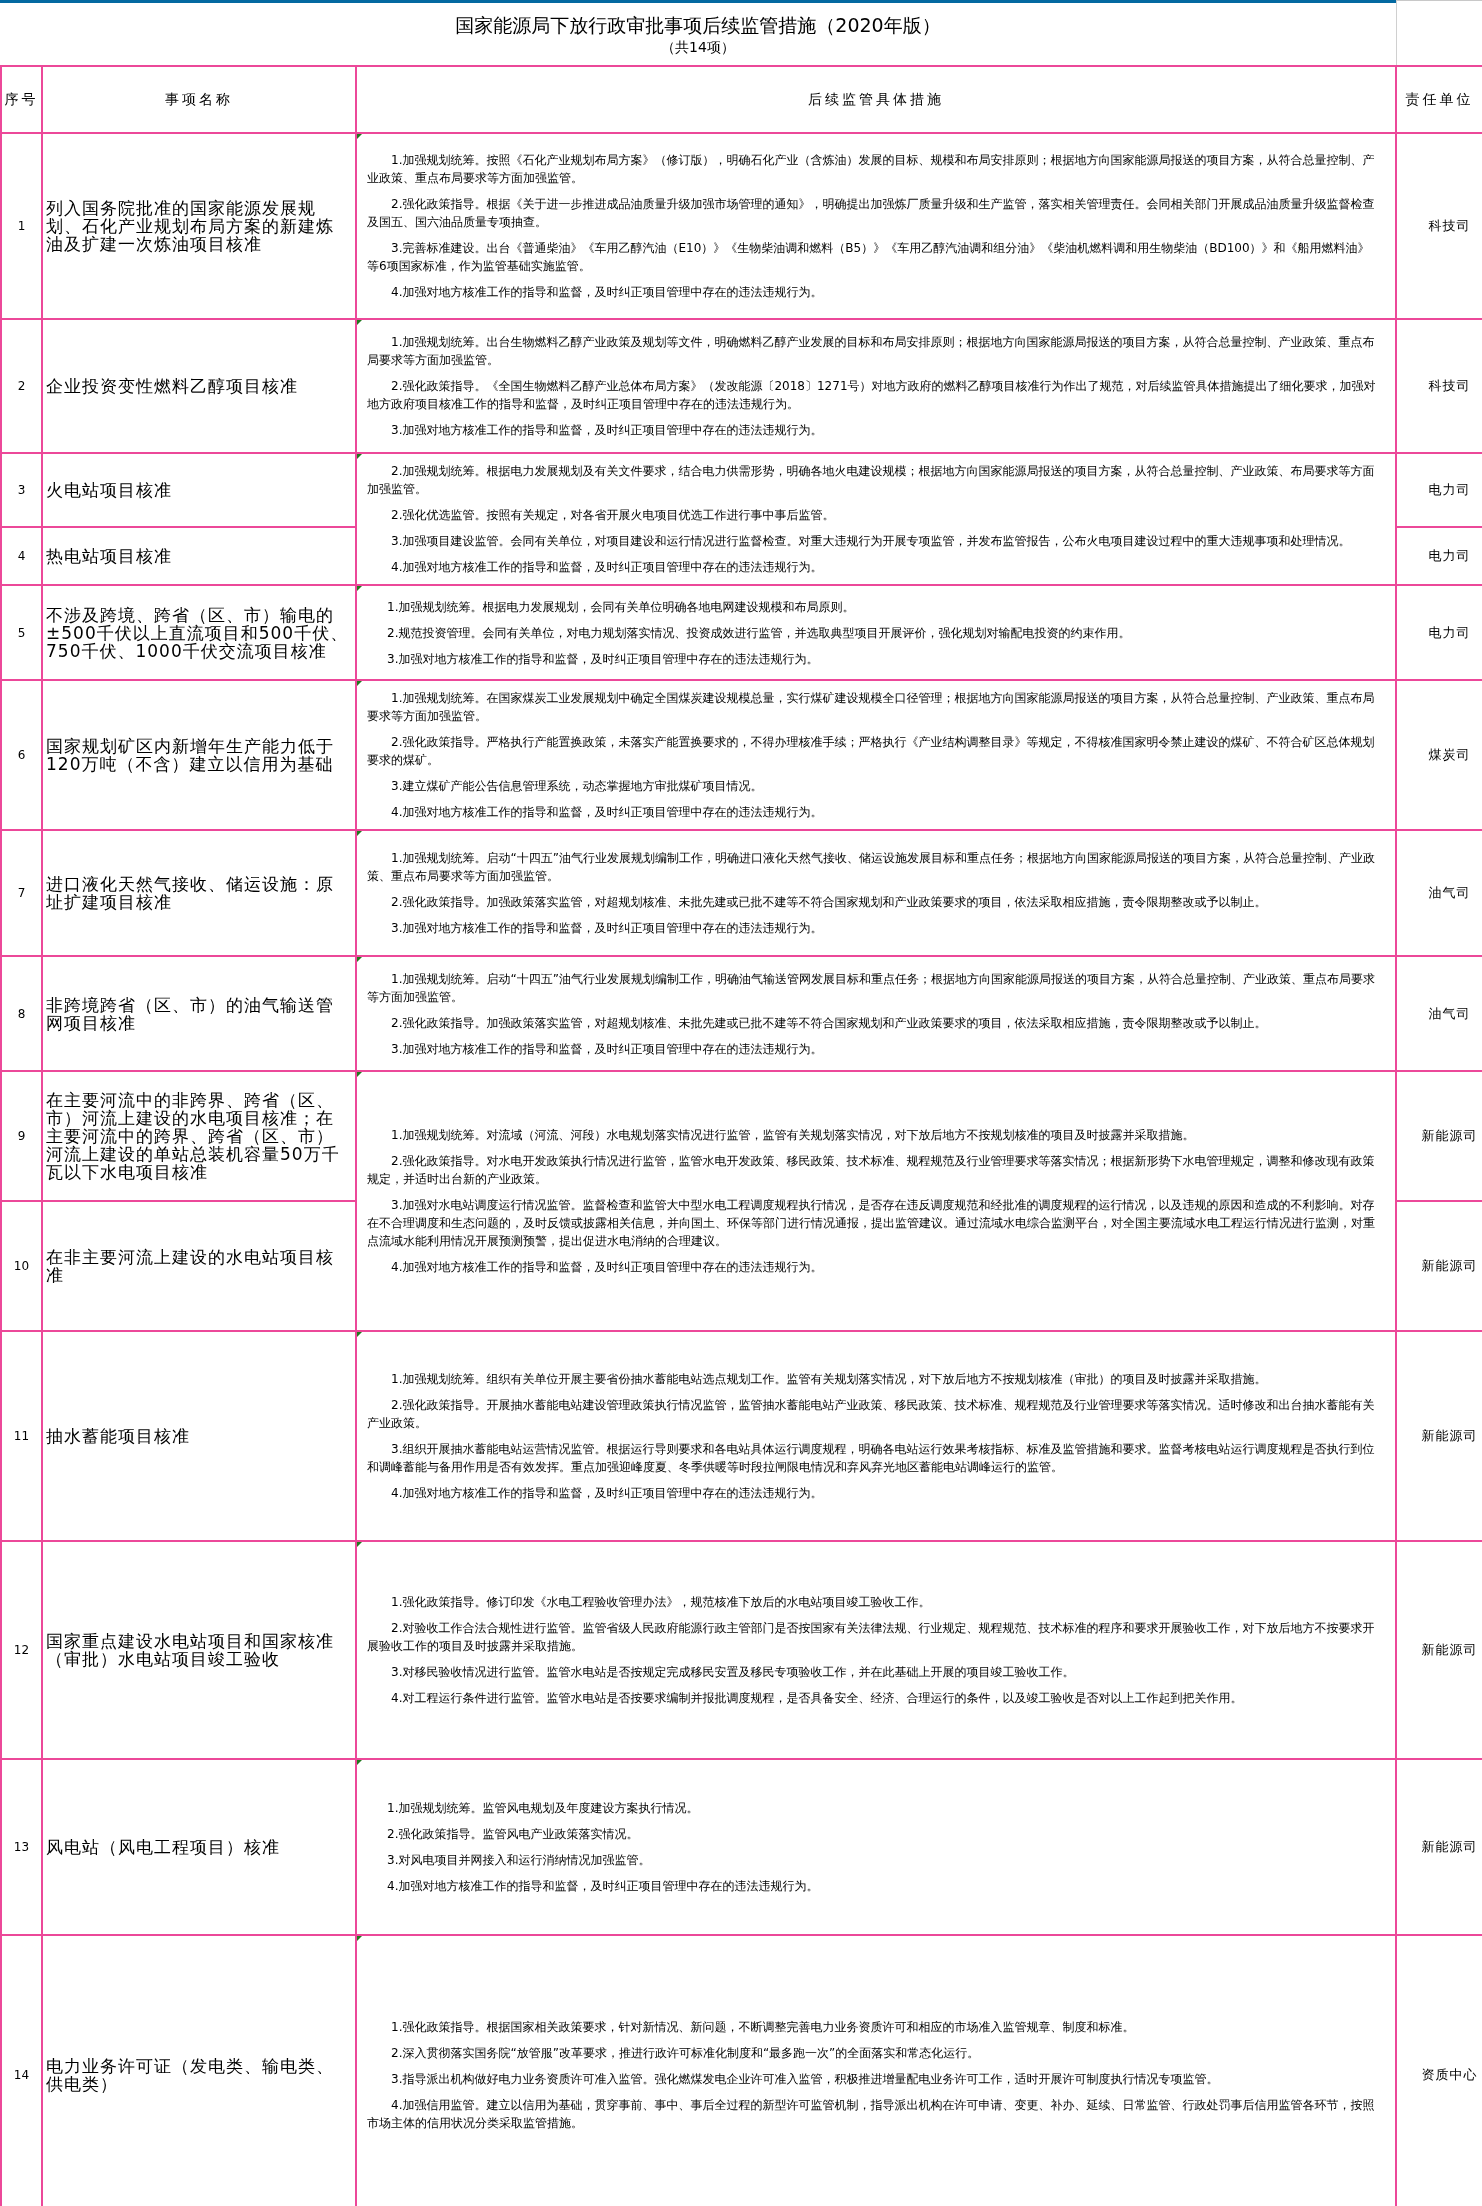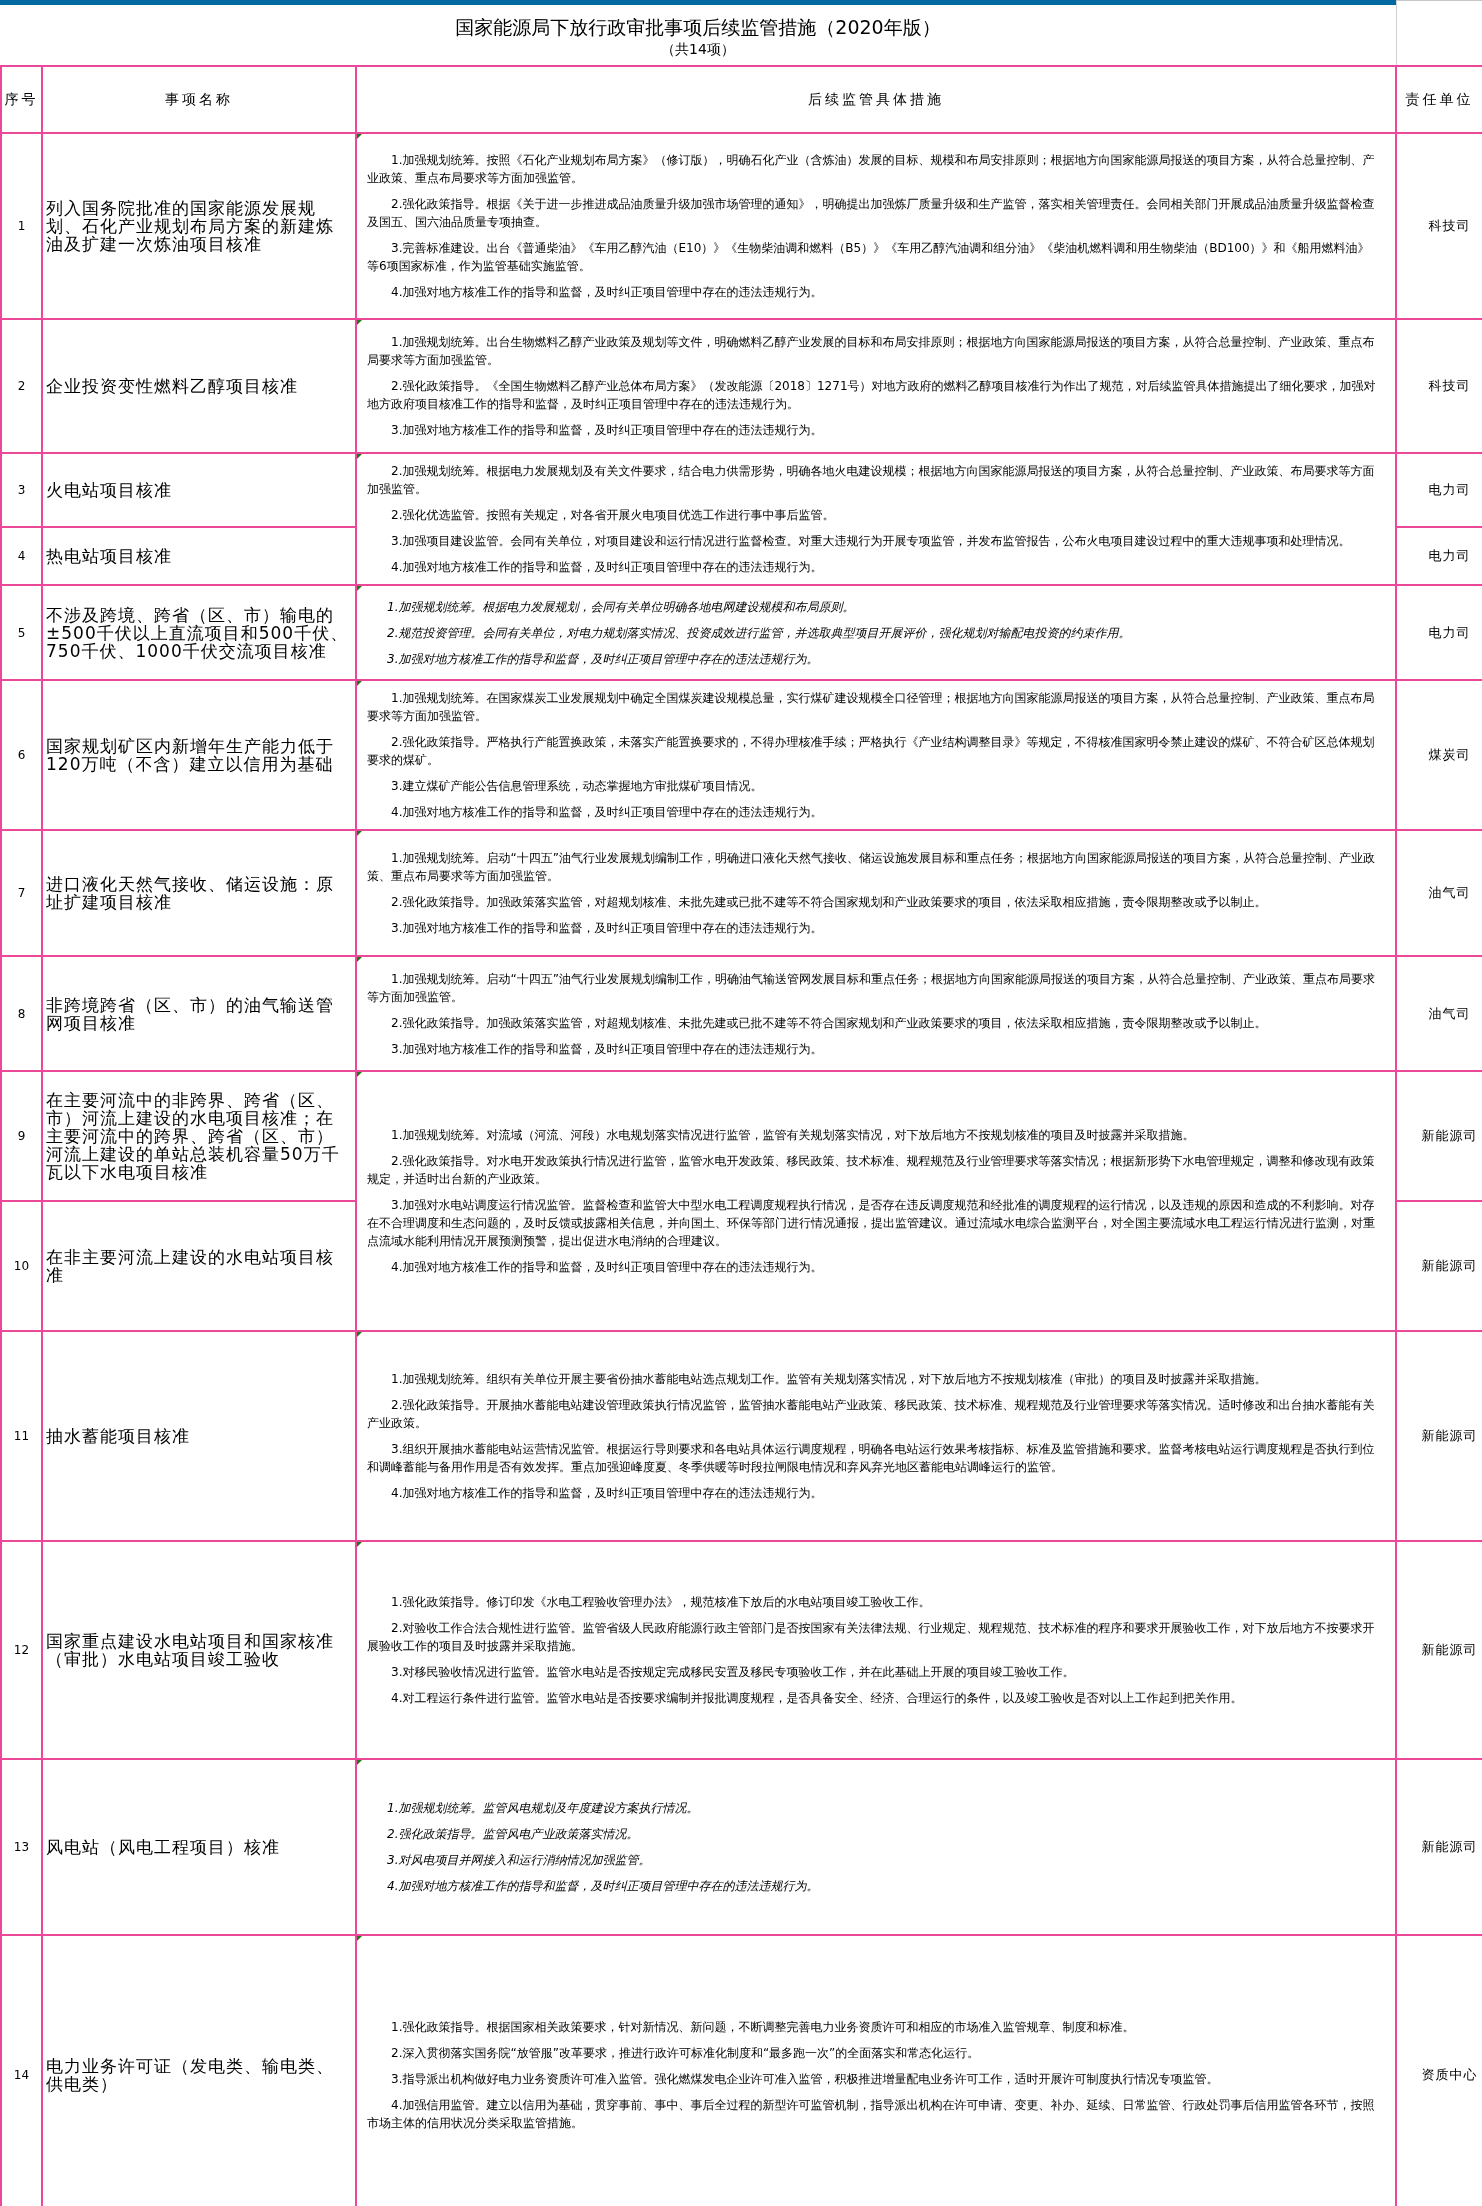--- a/index.html
+++ b/index.html
@@ -1,34 +1,34 @@
 <!DOCTYPE html>
 <html><head>
 <meta charset="utf-8">
 <style>
   html, body { margin: 0; padding: 0; background: #ffffff; }
   body { width: 1482px; height: 2206px; overflow: hidden; font-family: "DejaVu Sans", "Liberation Sans", sans-serif; color: #000; }
   .sheet { position: relative; width: 1482px; height: 2206px; }
-  .title-block { position: absolute; left: 0; top: 0; width: 1396px; height: 65px; border-top: 5px solid #0369a1; text-align: center; }
+  .title-block { position: absolute; left: 0; top: 0; width: 1396px; height: 65px; border-top: 3px solid #0369a1; text-align: center; }
   .title { margin-top: 10px; font-size: 19px; line-height: 24px; font-weight: normal; letter-spacing: 0px; }
   .subtitle { font-size: 14px; line-height: 20px; }
   .title-side { position: absolute; left: 1396px; top: 0; width: 86px; height: 65px; border-left: 1px solid #d0d0d0; border-top: 1px solid #c8c8c8; }
   table { position: absolute; left: 0; top: 65px; border-collapse: collapse; table-layout: fixed; width: 1482px; }
   td, th { border: 2px solid #ec4899; padding: 0; vertical-align: middle; font-weight: normal; }
   th { font-size: 14px; height: 65px; letter-spacing: 3px; }
   col.c-no { width: 41px; }
   col.c-name { width: 314px; }
   col.c-measure { width: 1040px; }
   col.c-unit { width: 87px; }
   td.no { text-align: center; font-size: 12px; }
   td.name { font-size: 17px; line-height: 18px; padding: 0 4px 0 3px; letter-spacing: 1px; }
   td.measure { position: relative; font-size: 12px; line-height: 18px; padding: 0 8px 0 2px; }
   td.measure .corner { position: absolute; left: 0; top: 0; width: 0; height: 0; border-top: 5px solid #1f7a1f; border-right: 5px solid transparent; }
   td.measure p { margin: 8px; text-indent: 2em; }
-  td.measure.noindent p { text-indent: 0; padding-left: 20px; font-style: italic; }
+  td.measure.noindent p { text-indent: 0; padding-left: 20px; }
   td.unit { text-align: center; font-size: 13px; letter-spacing: 1px; padding-left: 20px; }
 </style>
 </head>
 <body>
 
 <div class="sheet">
   <div class="title-block">
     <div class="title">国家能源局下放行政审批事项后续监管措施（2020年版）</div>
     <div class="subtitle">（共14项）</div>
   </div>

